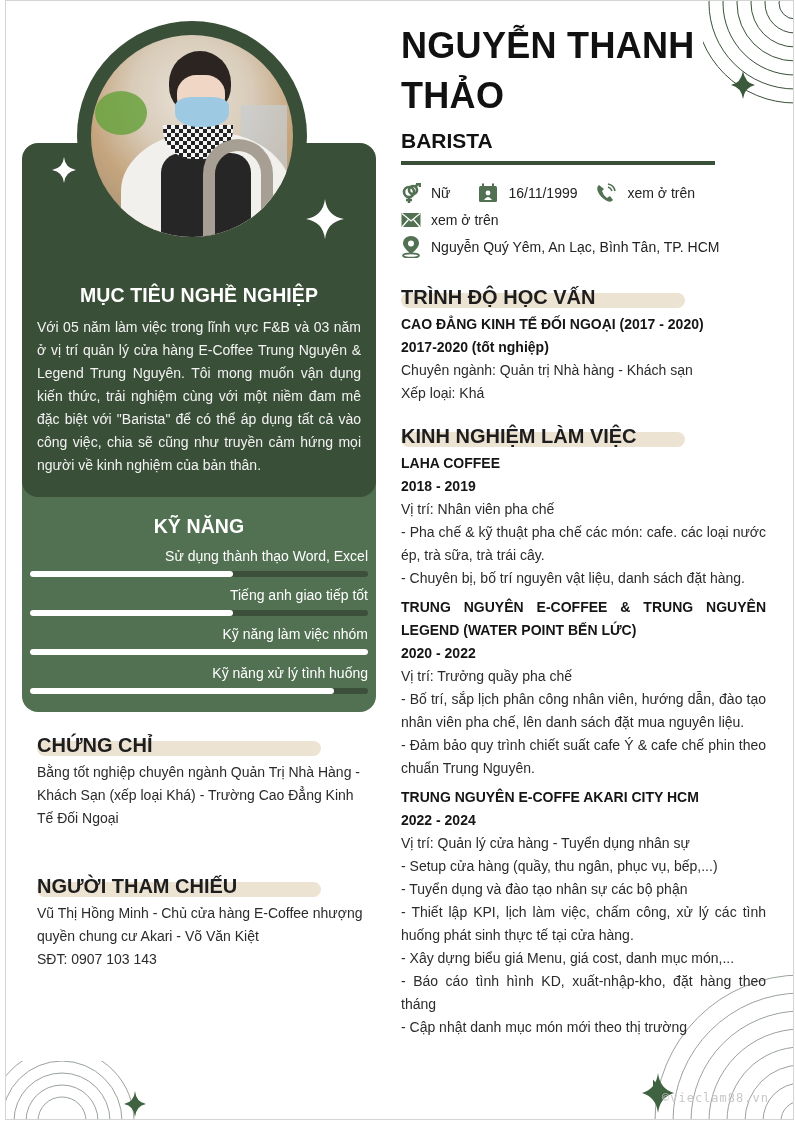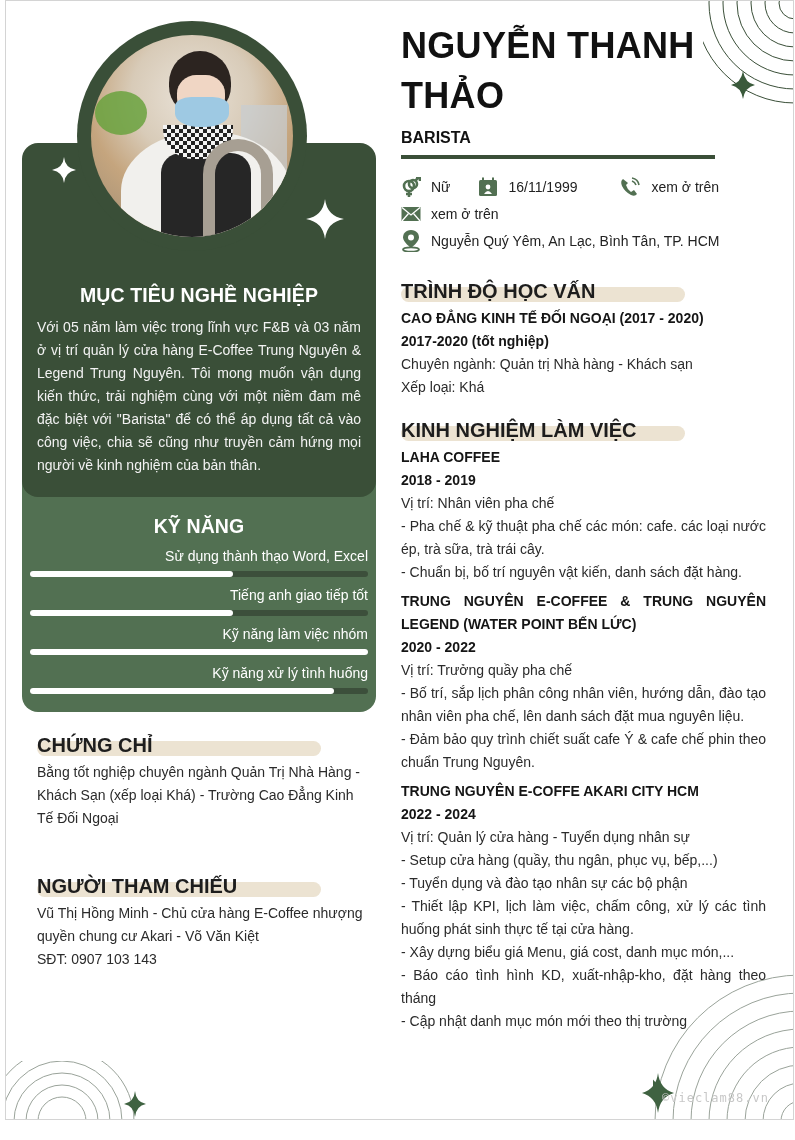--- a/index.html
+++ b/index.html
@@ -45,21 +45,21 @@
   .h-hl .hl { position: absolute; left: 0; bottom: 1px; height: 15px; background: #ece3d2; border-radius: 8px; z-index: 0; }
   .h-hl .txt { position: relative; z-index: 1; }
 
   .cert { position: absolute; left: 31px; top: 733px; width: 330px; }
   .cert p, .ref p { font-size: 14px; line-height: 23px; color: #2b2b2b; margin-top: 4px; }
   .ref { position: absolute; left: 31px; top: 874px; width: 330px; }
 
   
   .right { position: absolute; left: 395px; top: 20px; width: 365px; }
   .name { font-weight: 700; font-size: 36px; line-height: 50px; color: #111; letter-spacing: .3px; }
-  .role { font-weight: 700; font-size: 16px; color: #111; margin-top: 8px; }
+  .role { font-weight: 700; font-size: 21px; color: #111; margin-top: 8px; }
   .rule { height: 4px; background: #3a4f38; width: 314px; margin-top: 8px; }
   .info-row { display: flex; align-items: center; font-size: 14px; color: #222; height: 27px; }
   .info-row .item { display: flex; align-items: center; margin-right: 28px; }
   .info-row svg { margin-right: 10px; flex: none; }
   .info-first { margin-top: 14px; }
 
   .sec { margin-top: 22px; }
   .sec-h { width: 290px; }
   .entry-title { font-weight: 700; font-size: 14px; line-height: 23px; color: #151515; margin-top: 6px; }
   .entry-title.justify { text-align: justify; text-align-last: left; }
@@ -198,21 +198,21 @@
       <div class="item">
         <svg width="20" height="20" viewBox="0 0 20 20">
           <g fill="none" stroke="#527052" stroke-width="2.6">
             <circle cx="8" cy="9" r="5"></circle>
             <circle cx="12" cy="7" r="4"></circle>
             <path d="M8 14 V20 M5 17 H11 M14 4 L19 -1 M15 0 H19 V4"></path>
           </g>
         </svg>
         <span>Nữ</span>
       </div>
-      <div class="item" style="margin-right:42px;justify-content:space-between;">
+      <div class="item" style="margin-right:18px;justify-content:space-between;">
         <svg width="20" height="20" viewBox="0 0 20 20">
           <rect x="1" y="3" width="18" height="16" rx="1.5" fill="#527052"></rect>
           <rect x="4" y="0.5" width="2" height="4" fill="#527052"></rect>
           <rect x="14" y="0.5" width="2" height="4" fill="#527052"></rect>
           <circle cx="10" cy="10" r="2.4" fill="#fff"></circle>
           <path d="M6 17 Q10 11 14 17 Z" fill="#fff"></path>
         </svg>
         <span>16/11/1999</span>
       </div>
       <div class="item">
@@ -261,21 +261,21 @@
       <div class="h-hl sec-h">
         <span class="hl" style="width:284px;"></span>
         <span class="txt">KINH NGHIỆM LÀM VIỆC</span>
       </div>
 
       <div class="job" style="margin-top:4px;">
         <div class="entry-title" style="margin-top:0;">LAHA COFFEE</div>
         <div class="entry-sub">2018 - 2019</div>
         <div class="line">Vị trí: Nhân viên pha chế</div>
         <div class="line">- Pha chế &amp; kỹ thuật pha chế các món: cafe. các loại nước ép, trà sữa, trà trái cây.</div>
-        <div class="line">- Chuẩn bị, bố trí nguyên vật kiến, danh sách đặt hàng.</div>
+        <div class="line">- Chuyên bị, bố trí nguyên vật liệu, danh sách đặt hàng.</div>
       </div>
 
       <div class="job">
         <div class="entry-title justify" style="margin-top:0;">TRUNG NGUYÊN E-COFFEE &amp; TRUNG NGUYÊN LEGEND (WATER POINT BẾN LỨC)</div>
         <div class="entry-sub">2020 - 2022</div>
         <div class="line">Vị trí: Trưởng quầy pha chế</div>
         <div class="line">- Bố trí, sắp lịch phân công nhân viên, hướng dẫn, đào tạo nhân viên pha chế, lên danh sách đặt mua nguyên liệu.</div>
         <div class="line">- Đảm bảo quy trình chiết suất cafe Ý &amp; cafe chế phin theo chuẩn Trung Nguyên.</div>
       </div>
 

